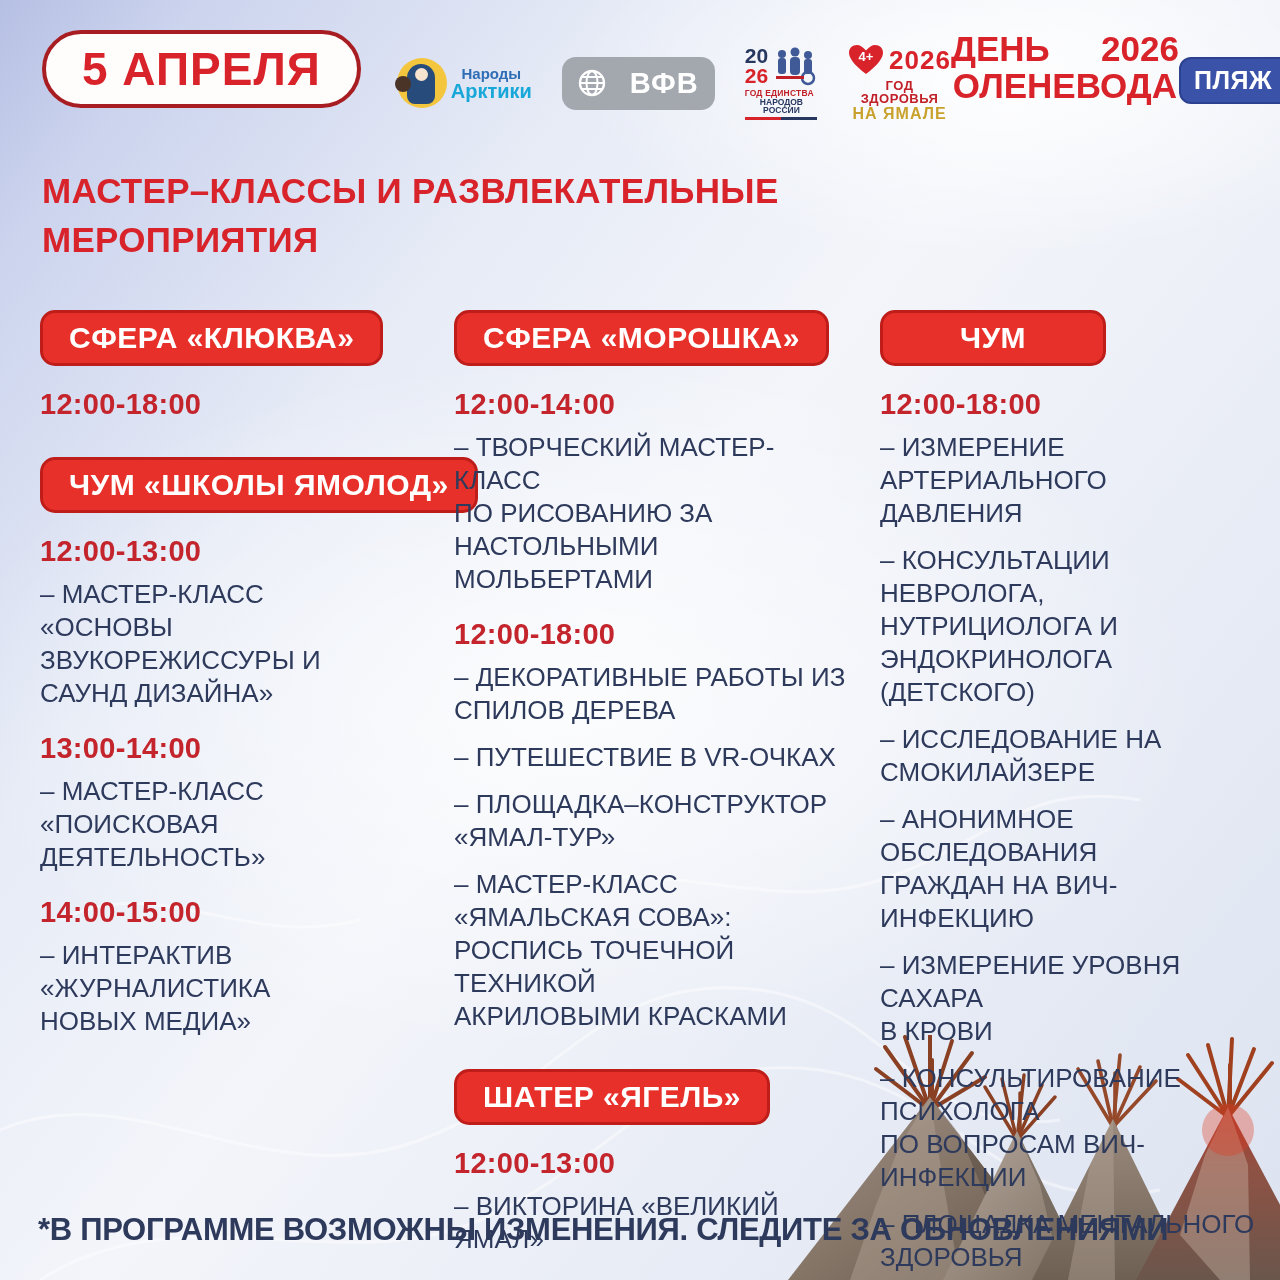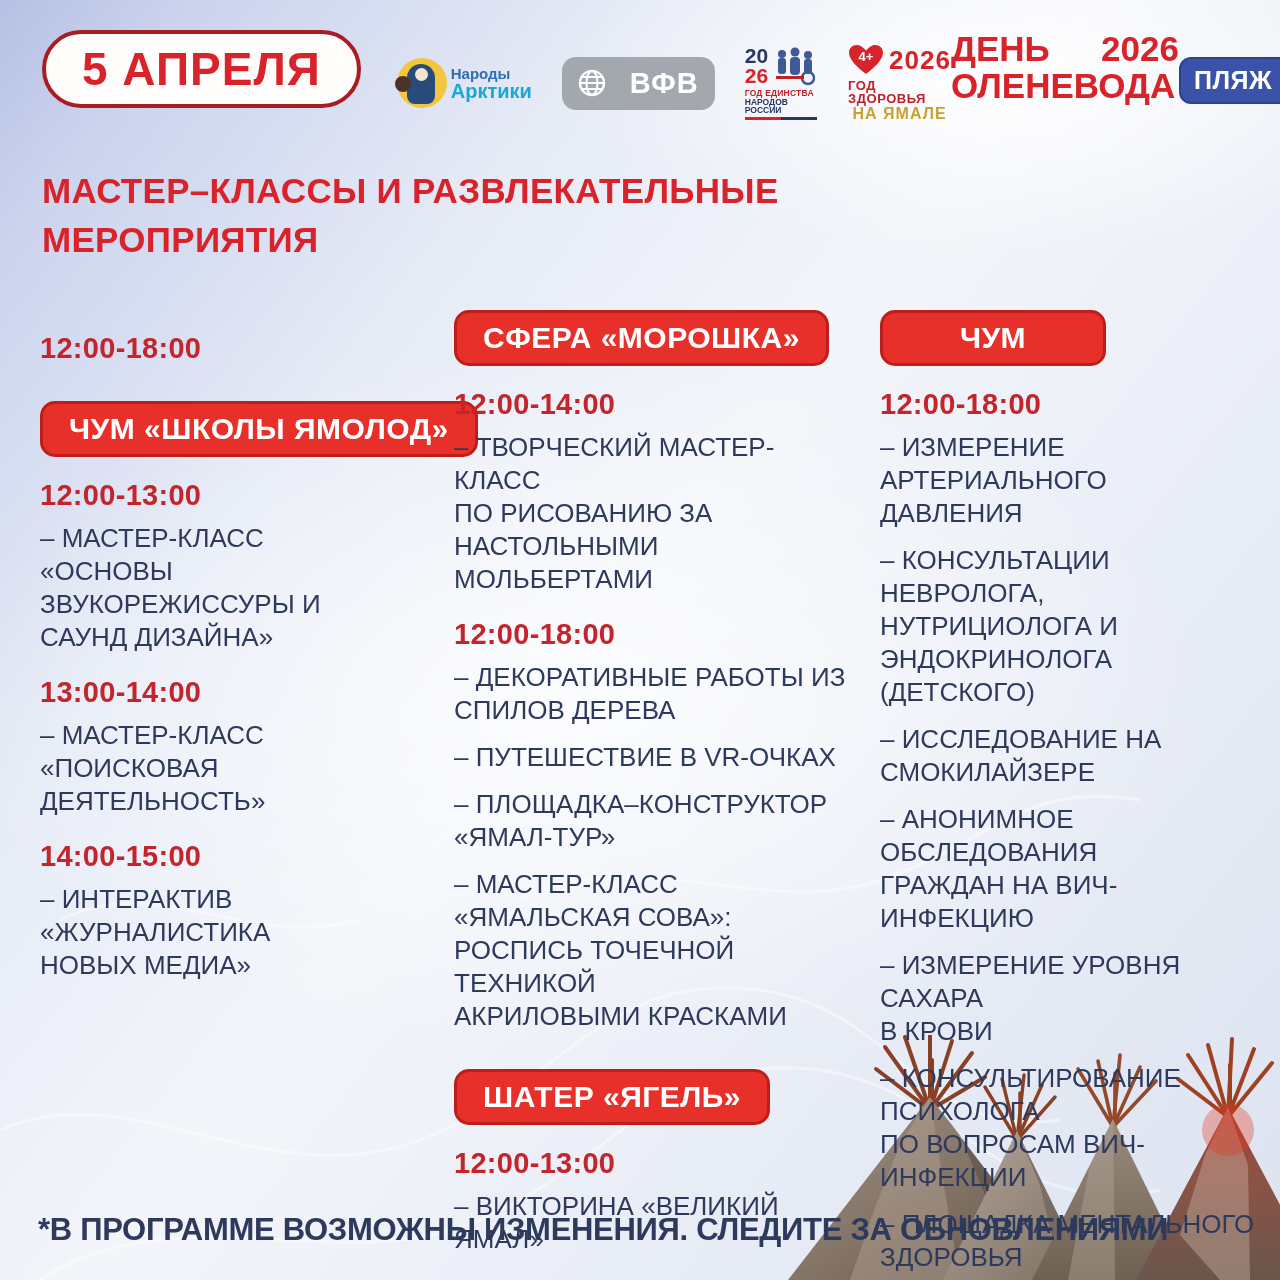--- a/index.html
+++ b/index.html
@@ -5,21 +5,21 @@
   html,body{margin:0;padding:0;}
   body{font-family:"Liberation Sans", sans-serif; background:#dfe4f1;}
   .poster{
     position:relative; width:1280px; height:1280px; overflow:hidden;
     background:
       radial-gradient(ellipse 700px 300px at 78% 6%, rgba(255,255,255,.95), rgba(255,255,255,0) 60%),
       radial-gradient(ellipse 900px 500px at 45% 55%, rgba(255,255,255,.75), rgba(255,255,255,0) 70%),
       linear-gradient(128deg, #b6c0e3 0%, #ccd4ee 9%, #e6ebf6 28%, #f3f5fa 48%, #e9edf6 70%, #dce3f0 100%);
   }
   
-  .header{display:flex; align-items:flex-start; padding:30px 34px 0 42px;}
+  .header{display:flex; align-items:flex-start; padding:30px 34px 0 42px;text-align:center;}
   .date-pill{
     border:4px solid #a81d22; border-radius:52px; background:#fffdfb;
     padding:12px 36px; color:#d8232a; font-size:46px; font-weight:bold;
     letter-spacing:1px; line-height:1; white-space:nowrap;
   }
   .logos{display:flex; align-items:center; gap:30px; margin:14px 0 0 32px;}
   .logo{display:flex; align-items:center; }
   .logo-arctic-mark{position:relative; width:58px; height:58px;}
   .logo-arctic-mark .sun{position:absolute; inset:4px; border-radius:50%; background:#f3c63d;}
   .logo-arctic-mark .figure{position:absolute; left:14px; top:10px; width:28px; height:40px; background:#274b7a; border-radius:14px 14px 8px 8px;}
@@ -174,20 +174,21 @@
     </div>
   </div>
 
   <div class="page-title">МАСТЕР–КЛАССЫ И РАЗВЛЕКАТЕЛЬНЫЕ
 МЕРОПРИЯТИЯ</div>
 
   <div class="columns">
 
     <div class="col">
       <div class="venue-section">
+        <div class="venue-badge">СФЕРА «КЛЮКВА»</div>
         <div class="slots">
             <div class="time">12:00-18:00</div>
           </div>
       </div>
       <div class="venue-section">
         <div class="venue-badge">ЧУМ «ШКОЛЫ ЯМОЛОД»</div>
         <div class="slots">
             <div class="time">12:00-13:00</div>
             <div class="item">– МАСТЕР-КЛАСС
 «ОСНОВЫ ЗВУКОРЕЖИССУРЫ И

